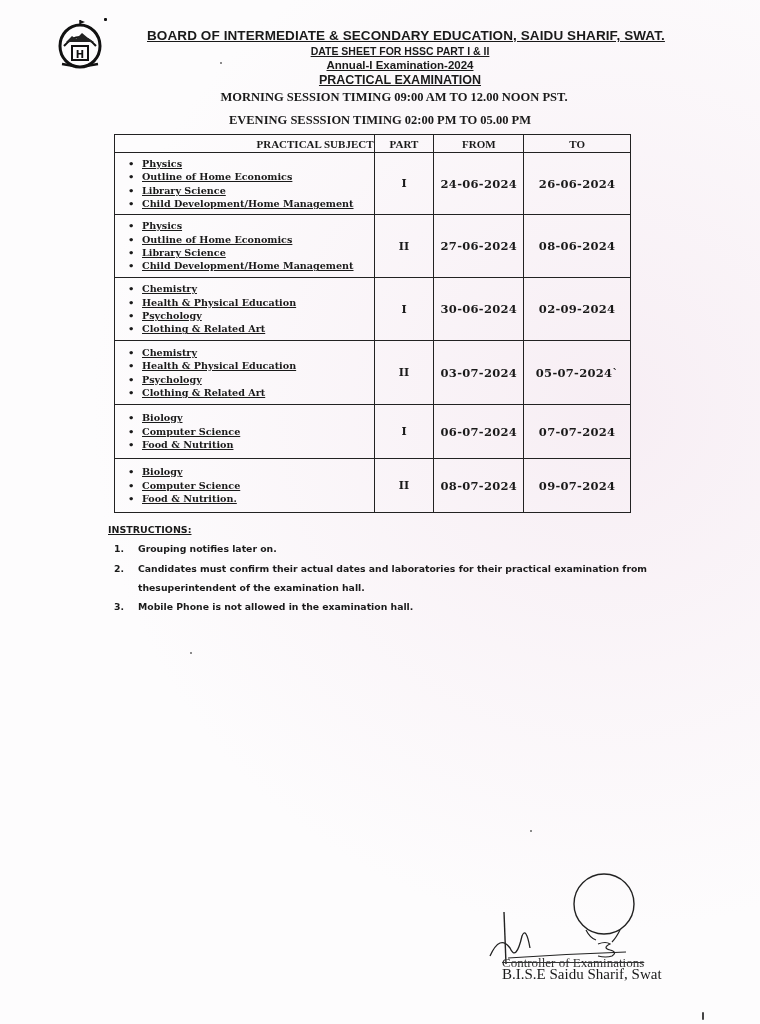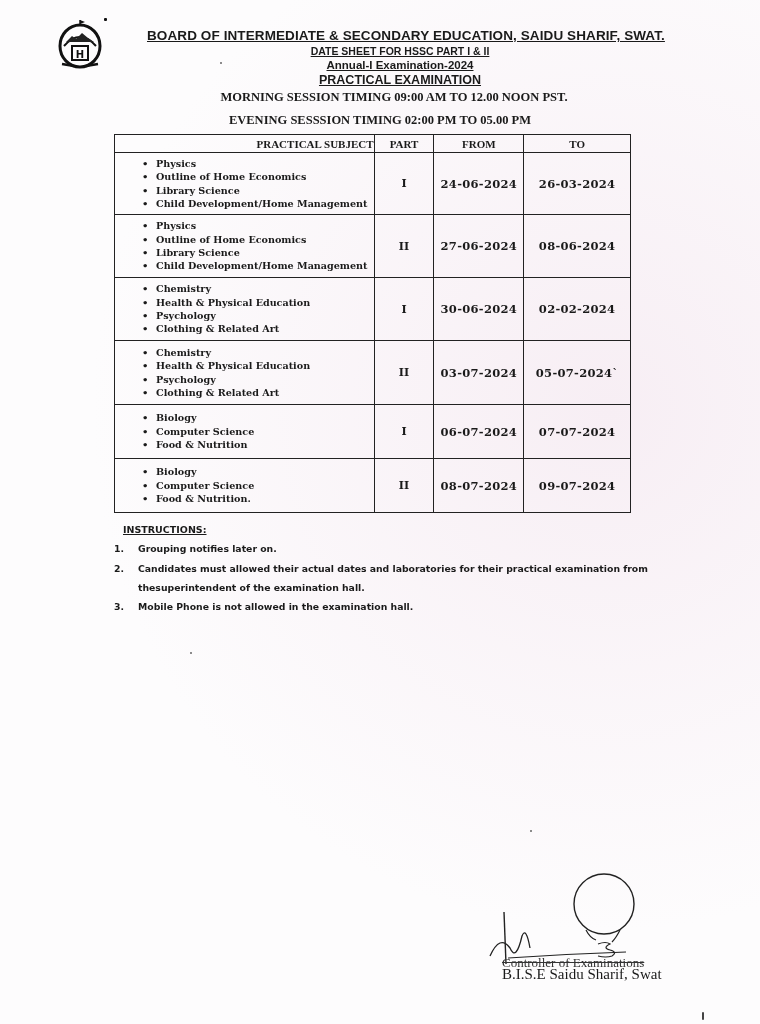--- a/index.html
+++ b/index.html
@@ -18,29 +18,29 @@
   .sub2 { top:59px; left:20px; font-size:11.5px; text-decoration:underline; }
   .sub3 { top:73px; left:20px; font-size:12.5px; text-decoration:underline; }
   .morning { top:90px; left:14px; font-size:12.5px; }
   .evening { top:113px; left:0px; font-size:12.5px; }
 
   table.ds { position:absolute; left:114px; top:134px; border-collapse:collapse; width:517px;
     font-family:"DejaVu Serif", serif; }
   table.ds th, table.ds td { border:1.3px solid #222; padding:0; }
   table.ds th { height:17px; font-size:11px; font-weight:bold; font-family:"Liberation Serif", serif; }
   table.ds th.subj { text-align:right; padding-left:6px; }
-  table.ds td.subj { vertical-align:middle; padding-left:26px; }
+  table.ds td.subj { vertical-align:middle; padding-left:12px;text-decoration:underline; }
   table.ds td.part, table.ds td.date { text-align:center; vertical-align:middle; font-weight:bold; }
   table.ds td.part { font-size:11px; }
   table.ds td.date { font-size:11.5px; letter-spacing:0.3px; }
   ul.subjects { list-style:none; margin:0; padding:0; }
   ul.subjects li { font-size:9.6px; font-weight:bold; line-height:13.4px; position:relative; padding-left:15px; }
   ul.subjects li::before { content:"•"; position:absolute; left:1px; top:0; font-size:10px; }
 
-  .instr-title { position:absolute; left:123px; top:524px; font-family:"DejaVu Sans", sans-serif; font-weight:bold;
+  .instr-title { position:absolute; left:108px; top:524px; font-family:"DejaVu Sans", sans-serif; font-weight:bold;
     font-size:9.5px; text-decoration:underline; }
   .instr { position:absolute; left:114px; font-family:"DejaVu Sans", sans-serif; font-weight:bold; font-size:9.3px; }
   .instr .num { display:inline-block; width:24px; }
   .i1 { top:543px; } .i2 { top:563px; } .i2b { top:582px; left:138px; } .i3 { top:601px; }
 
   .sig { position:absolute; left:486px; top:866px; width:170px; height:100px; }
   .sigtext { position:absolute; left:502px; font-family:"Liberation Serif", serif; font-size:13px; white-space:nowrap; }
   .st1 { top:955px; text-decoration:line-through; color:#333; }
   .st2 { top:966px; font-size:15px; }
   .dot { position:absolute; width:2px; height:2px; background:#666; border-radius:1px; }
@@ -89,21 +89,21 @@
         <td class="subj">
           <ul class="subjects">
             <li>Physics</li>
             <li>Outline of Home Economics</li>
             <li>Library Science</li>
             <li>Child Development/Home Management</li>
           </ul>
         </td>
         <td class="part">I</td>
         <td class="date">24-06-2024</td>
-        <td class="date">26-03-2024</td>
+        <td class="date">26-06-2024</td>
       </tr>
       <tr style="height:63px">
         <td class="subj">
           <ul class="subjects">
             <li>Physics</li>
             <li>Outline of Home Economics</li>
             <li>Library Science</li>
             <li>Child Development/Home Management</li>
           </ul>
         </td>
@@ -115,21 +115,21 @@
         <td class="subj">
           <ul class="subjects">
             <li>Chemistry</li>
             <li>Health &amp; Physical Education</li>
             <li>Psychology</li>
             <li>Clothing &amp; Related Art</li>
           </ul>
         </td>
         <td class="part">I</td>
         <td class="date">30-06-2024</td>
-        <td class="date">02-02-2024</td>
+        <td class="date">02-09-2024</td>
       </tr>
       <tr style="height:64px">
         <td class="subj">
           <ul class="subjects">
             <li>Chemistry</li>
             <li>Health &amp; Physical Education</li>
             <li>Psychology</li>
             <li>Clothing &amp; Related Art</li>
           </ul>
         </td>
@@ -162,21 +162,21 @@
         <td class="date">09-07-2024</td>
       </tr>
     </tbody>
   </table>
 
   <div class="instr-title">INSTRUCTIONS:</div>
   <div class="instr i1">
     <span class="num">1.</span><span>Grouping notifies later on.</span>
   </div>
   <div class="instr i2">
-    <span class="num">2.</span><span>Candidates must allowed their actual dates and laboratories for their practical examination from</span>
+    <span class="num">2.</span><span>Candidates must confirm their actual dates and laboratories for their practical examination from</span>
   </div>
   <div class="instr i2b">thesuperintendent of the examination hall.</div>
   <div class="instr i3">
     <span class="num">3.</span><span>Mobile Phone is not allowed in the examination hall.</span>
   </div>
 
   <svg class="sig" viewBox="0 0 170 100">
     <ellipse cx="118" cy="38" rx="30" ry="30" fill="none" stroke="#222" stroke-width="1.4"></ellipse>
     <path d="M100 64 Q104 72 110 74 M134 64 Q130 72 126 76" fill="none" stroke="#222" stroke-width="1.2"></path>
     <path d="M112 78 q8 -3 12 0 q-8 4 0 6 q8 2 2 6 q-6 2 -14 0" fill="none" stroke="#222" stroke-width="1.2"></path>

